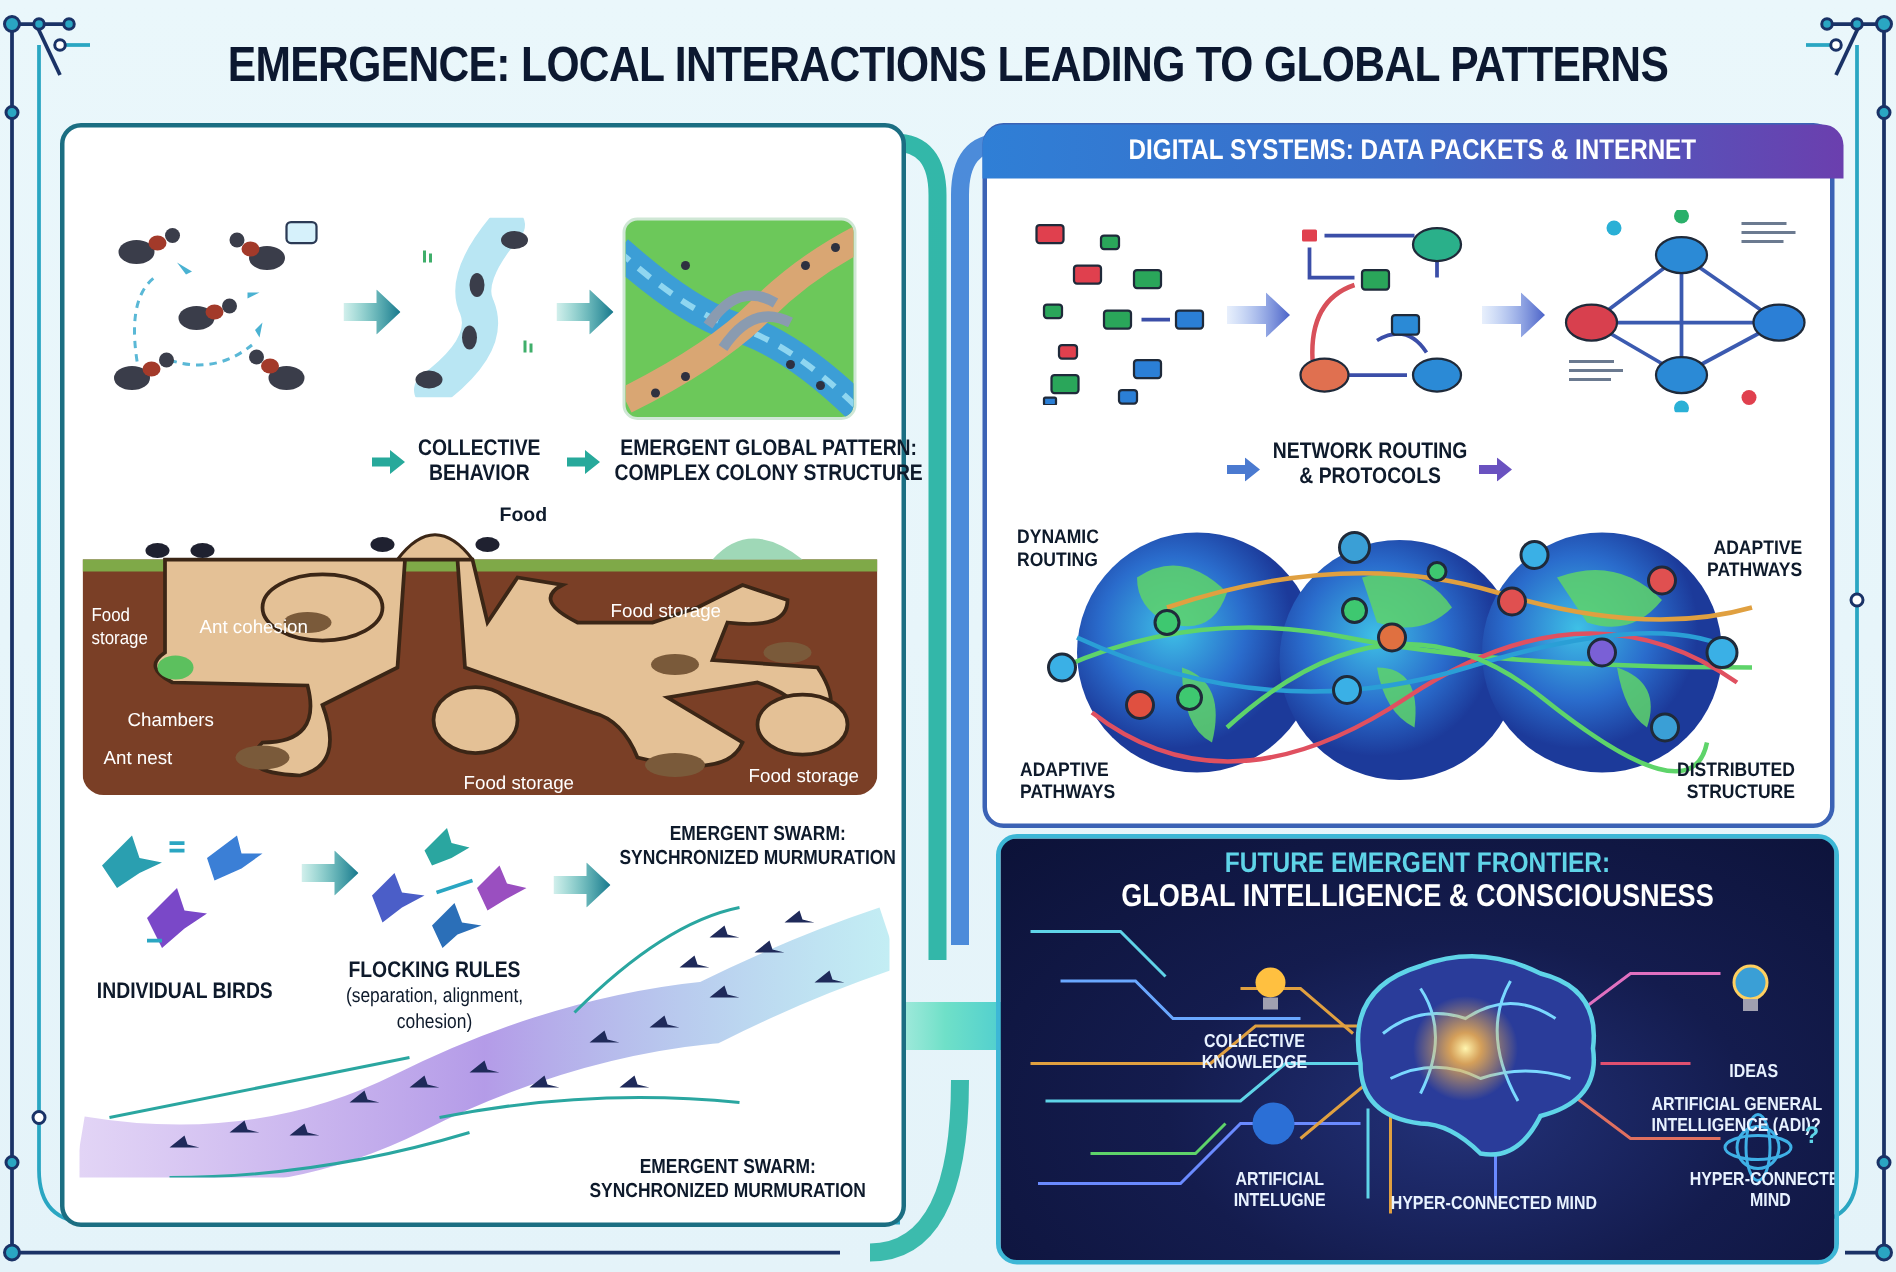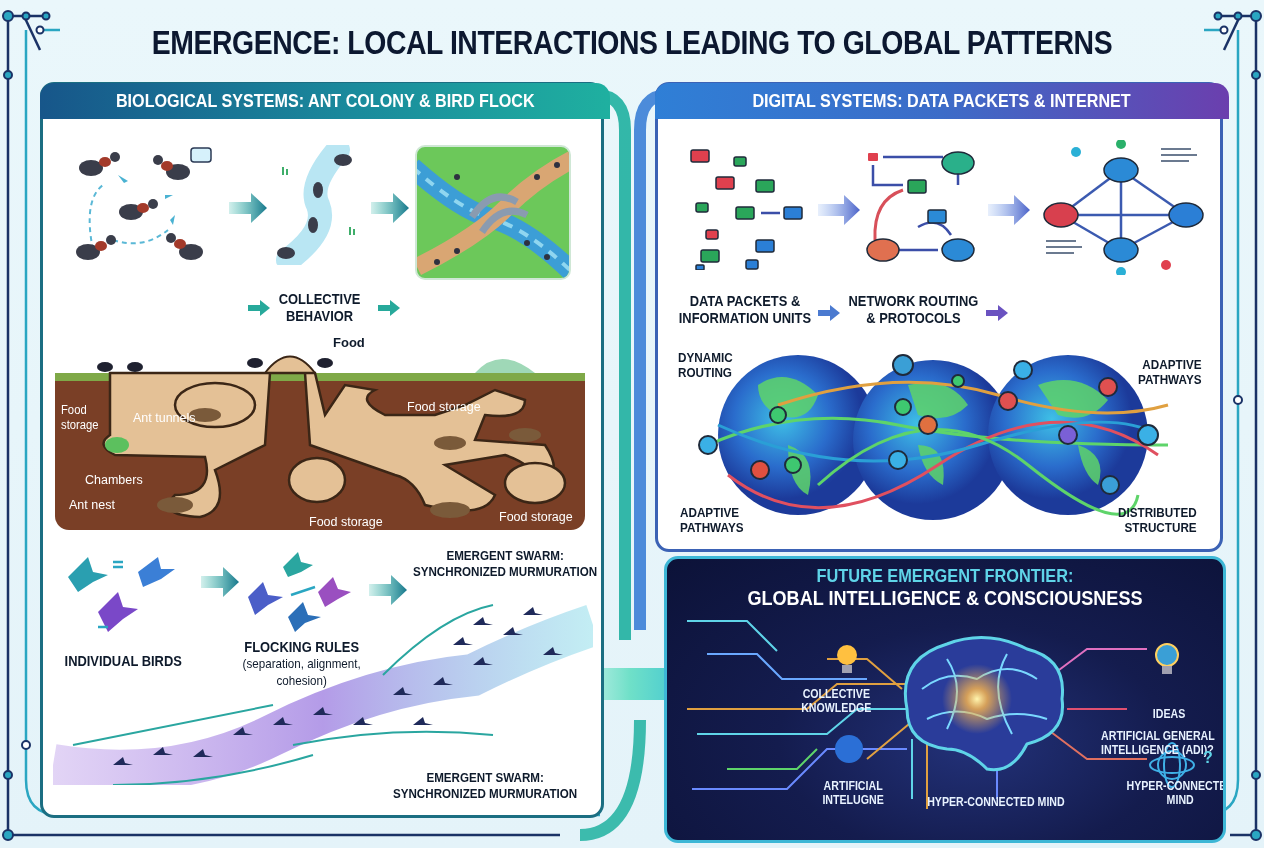--- a/index.html
+++ b/index.html
@@ -118,23 +118,20 @@
     </defs>
     <path d="M540 668 H680 V640 L720 684 L680 728 V700 H540 Z" fill="url(#bigArrow)"></path>
 
     <path d="M932 520 H948 V534 H958 L940 552 L922 534 H932 Z" fill="#3a78d6"></path>
   </svg>
 </div>
 
 <div class="main-title">EMERGENCE: LOCAL INTERACTIONS LEADING TO GLOBAL PATTERNS</div>
 
 <div class="panel panel-bio">
-  <div class="panel-header">
-    <span>BIOLOGICAL SYSTEMS: ANT COLONY &amp; BIRD FLOCK</span>
-  </div>
 
   <div class="tile" style="left:20px;top:55px;width:150px;height:130px;">
     <svg width="150" height="130" viewBox="0 0 150 130">
       <g stroke="#5ab8d6" stroke-width="2" fill="none" stroke-dasharray="5 4">
         <path d="M30 110 Q20 60 40 45"></path>
         <path d="M50 100 Q80 110 105 90"></path>
       </g>
       <g fill="#4ab2d2">
         <path d="M55 35 l10 6 l-4 2z"></path>
           <path d="M110 55 l-8 4 l0-4z"></path>
@@ -210,20 +207,23 @@
 
   <svg style="position:absolute;left:205px;top:215px;" width="22" height="16" viewBox="0 0 22 16">
       <path d="M0 5 H12 V0 L22 8 L12 16 V11 H0Z" fill="#27a99b"></path>
     </svg>
   <div class="step-label" style="left:222px;top:205px;width:110px;">
     <div class="inner"><span>COLLECTIVE</span><br><span>BEHAVIOR</span></div>
   </div>
   <svg style="position:absolute;left:335px;top:215px;" width="22" height="16" viewBox="0 0 22 16">
       <path d="M0 5 H12 V0 L22 8 L12 16 V11 H0Z" fill="#27a99b"></path>
     </svg>
+  <div class="step-label" style="left:350px;top:205px;width:200px;">
+    <div class="inner"><span>EMERGENT GLOBAL PATTERN:</span><br><span>COMPLEX COLONY STRUCTURE</span></div>
+  </div>
 
   <div class="tile" style="left:12px;top:260px;width:530px;height:185px;border-radius:0 0 14px 14px;">
     <svg width="530" height="185" viewBox="0 0 530 185">
       <rect x="0" y="28" width="530" height="157" fill="#7a3f26"></rect>
       <rect x="0" y="28" width="530" height="8" fill="#7fa948"></rect>
       <path d="M210 28 Q235 -5 260 28" fill="#e4c196" stroke="#3b2616" stroke-width="2"></path>
       <path d="M420 28 Q445 0 480 28" fill="#9fd8b7"></path>
       <g fill="#e4c196" stroke="#3b2616" stroke-width="2.5">
         <path d="M55 28 V90 Q40 100 60 110 L150 112 Q160 150 120 150 Q100 170 145 172 Q175 165 160 125 L210 100 L215 28 L250 28 L255 100 L340 130 Q360 135 370 160 Q430 175 440 150 L390 120 L450 110 Q480 120 485 140 Q510 130 490 100 L420 95 L430 70 Q470 75 470 55 L440 45 L410 60 L380 70 L330 70 Q300 55 320 45 L290 40 L270 70 L260 28Z"></path>
         <ellipse cx="160" cy="60" rx="40" ry="22"></ellipse>
@@ -239,21 +239,21 @@
         </g>
       <ellipse cx="62" cy="100" rx="12" ry="8" fill="#5cc05e"></ellipse>
       <g fill="#1f2130">
           <ellipse cx="50" cy="22" rx="8" ry="5"></ellipse>
           <ellipse cx="80" cy="22" rx="8" ry="5"></ellipse>
           <ellipse cx="200" cy="18" rx="8" ry="5"></ellipse>
           <ellipse cx="270" cy="18" rx="8" ry="5"></ellipse>
         </g>
     </svg>
     <div class="img-label" style="left:6px;top:58px;line-height:15px;"><span class="inner"><span>Food</span><br><span>storage</span></span></div>
-    <div class="img-label" style="left:78px;top:66px;">Ant tunnels</div>
+    <div class="img-label" style="left:78px;top:66px;">Ant cohesion</div>
     <div class="img-label" style="left:352px;top:55px;">Food storage</div>
     <div class="img-label" style="left:14px;top:128px;margin-left:16px;">Chambers</div>
     <div class="img-label" style="left:14px;top:153px;">Ant nest</div>
     <div class="img-label" style="left:254px;top:170px;">Food storage</div>
     <div class="img-label" style="left:444px;top:165px;">Food storage</div>
   </div>
   <div class="img-label dark" style="left:290px;top:250px;">Food</div>
 
   <div class="tile" style="left:20px;top:462px;width:120px;height:100px;">
     <svg width="120" height="100" viewBox="0 0 120 100">
@@ -280,21 +280,21 @@
       <path d="M48 48 L72 40" stroke="#2aa6c2" stroke-width="2.5"></path>
     </svg>
   </div>
   <svg class="arrow-teal" style="left:326px;top:490px;" viewBox="0 0 38 30">
       <path d="M0 9 H22 V0 L38 15 L22 30 V21 H0Z" fill="url(#ta)"></path>
     </svg>
 
   <div class="step-label" style="left:10px;top:567px;width:140px;">
     <div class="inner">INDIVIDUAL BIRDS</div>
   </div>
-  <div class="step-label" style="left:184px;top:553px;width:150px;">
+  <div class="step-label" style="left:172px;top:553px;width:150px;">
     <div class="inner"><span>FLOCKING RULES</span>
       <span class="sub">(separation, alignment,</span>
       <span class="sub">cohesion)</span></div>
   </div>
   <div class="step-label" style="left:355px;top:463px;width:200px;font-size:13.5px;line-height:16px;">
     <div class="inner"><span>EMERGENT SWARM:</span><br><span>SYNCHRONIZED MURMURATION</span></div>
   </div>
 
   <div class="tile" style="left:10px;top:500px;width:540px;height:200px;overflow:visible;">
     <svg width="540" height="200" viewBox="0 0 540 200">
@@ -419,23 +419,20 @@
           <rect x="125" y="8" width="30" height="2"></rect>
           <rect x="125" y="14" width="36" height="2"></rect>
           <rect x="125" y="20" width="28" height="2"></rect>
           <rect x="10" y="100" width="30" height="2"></rect>
           <rect x="10" y="106" width="36" height="2"></rect>
           <rect x="10" y="112" width="28" height="2"></rect>
         </g>
     </svg>
   </div>
 
-  <div class="step-label" style="left:10px;top:207px;width:150px;">
-    <div class="inner"><span>DATA PACKETS &amp;</span><br><span>INFORMATION UNITS</span></div>
-  </div>
   <svg style="position:absolute;left:160px;top:220px;" width="22" height="16" viewBox="0 0 22 16">
       <path d="M0 5 H12 V0 L22 8 L12 16 V11 H0Z" fill="#4b7ad0"></path>
     </svg>
   <div class="step-label" style="left:180px;top:207px;width:150px;">
     <div class="inner"><span>NETWORK ROUTING</span><br><span>&amp; PROTOCOLS</span></div>
   </div>
   <svg style="position:absolute;left:328px;top:220px;" width="22" height="16" viewBox="0 0 22 16">
       <path d="M0 5 H12 V0 L22 8 L12 16 V11 H0Z" fill="#6a52c0"></path>
     </svg>
 

